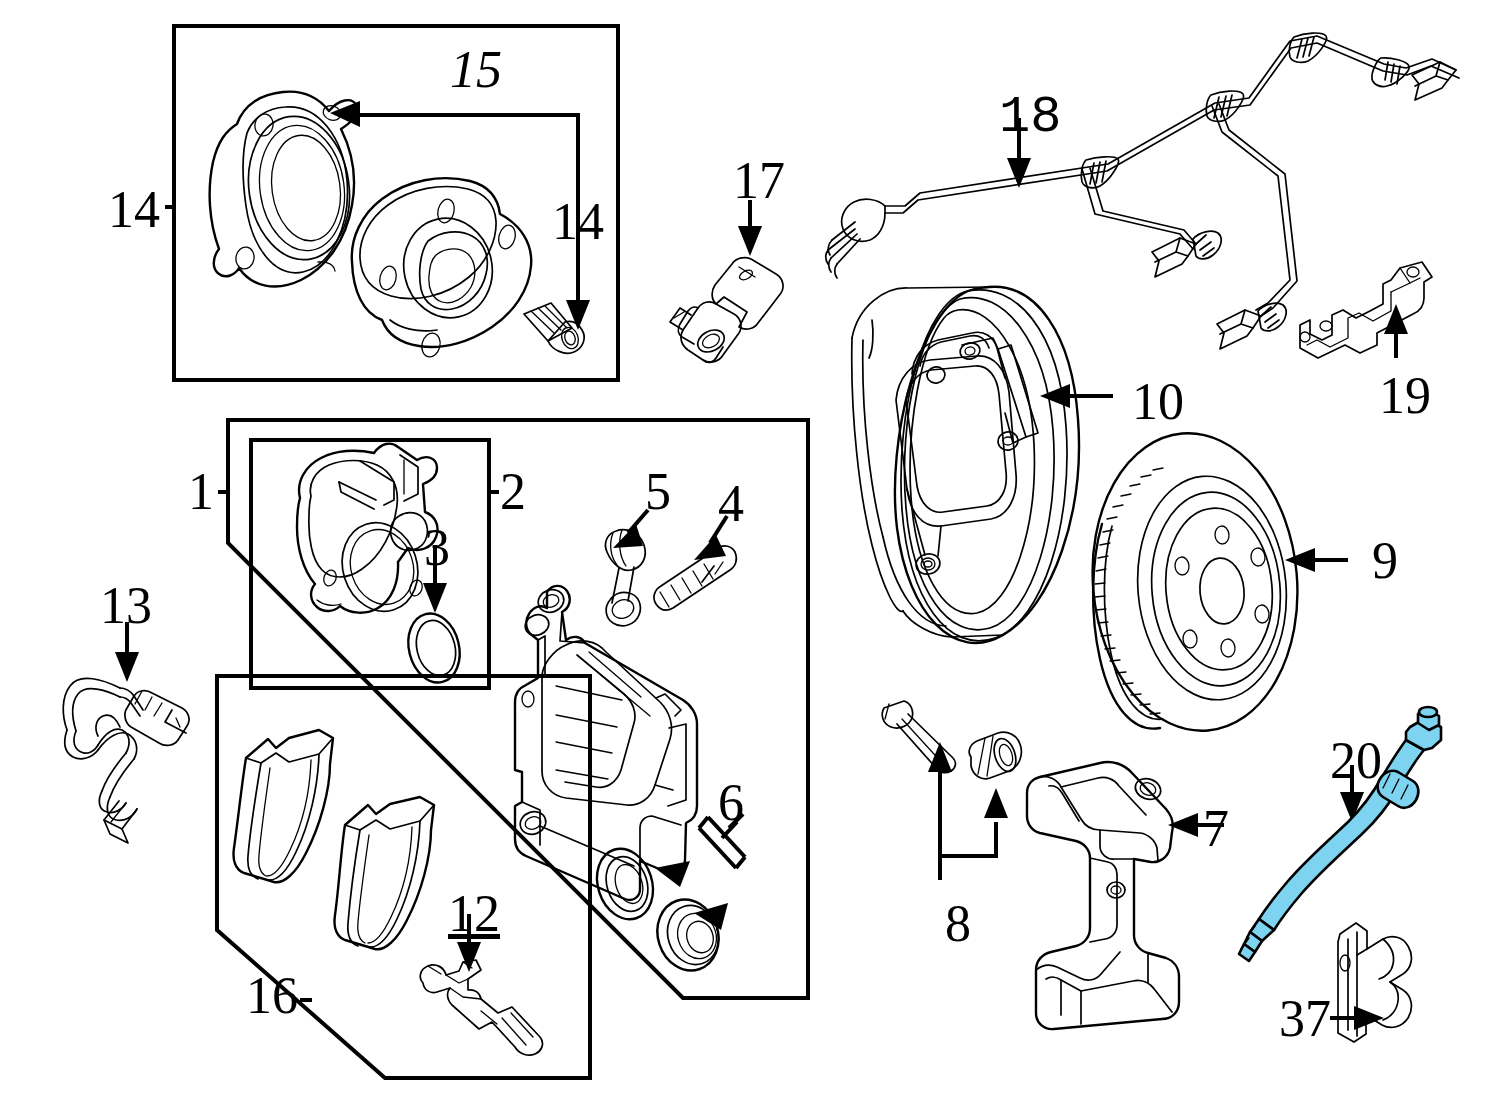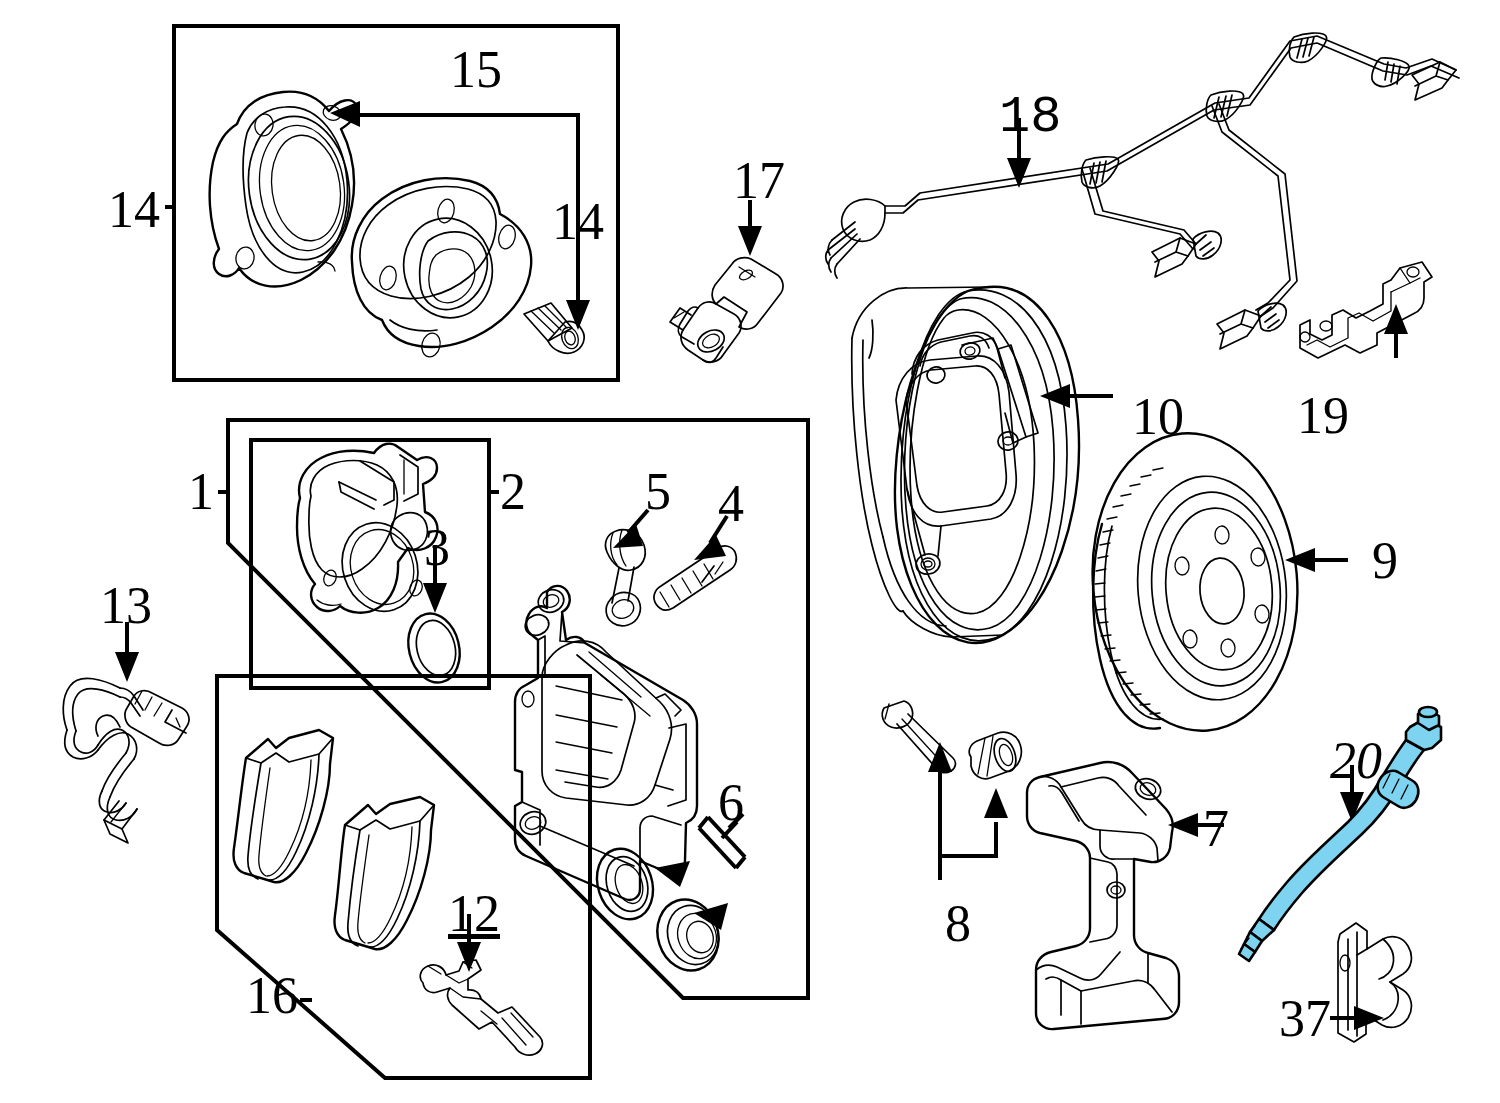--- a/index.html
+++ b/index.html
@@ -566,26 +566,26 @@
 
   <div class="callout" style="left:188px;top:466px;">1</div>
   <div class="callout" style="left:500px;top:466px;">2</div>
   <div class="callout" style="left:424px;top:522px;">3</div>
   <div class="callout" style="left:718px;top:478px;">4</div>
   <div class="callout" style="left:645px;top:466px;">5</div>
   <div class="callout" style="left:718px;top:777px;">6</div>
   <div class="callout" style="left:1203px;top:803px;">7</div>
   <div class="callout" style="left:945px;top:898px;">8</div>
   <div class="callout" style="left:1372px;top:535px;">9</div>
-  <div class="callout" style="left:1132px;top:376px;margin-top:15px;">10</div>
+  <div class="callout" style="left:1132px;top:376px;">10</div>
   <div class="callout" style="left:246px;top:970px;">16</div>
   <div class="callout" style="left:448px;top:888px;text-decoration:underline;">12</div>
   <div class="callout" style="left:100px;top:580px;text-align:right;">13</div>
   <div class="callout" style="left:108px;top:184px;">14</div>
-  <div class="callout" style="left:450px;top:44px;">15</div>
+  <div class="callout" style="left:450px;top:44px;font-style:italic;">15</div>
   <div class="callout" style="left:552px;top:196px;">14</div>
   <div class="callout" style="left:733px;top:155px;">17</div>
   <div class="callout" style="left:999px;top:92px;font-family:Liberation Mono, monospace;">18</div>
-  <div class="callout" style="left:1297px;top:370px;margin-top:20px;">19</div>
-  <div class="callout" style="left:1330px;top:735px;font-style:italic;">20</div>
+  <div class="callout" style="left:1379px;top:370px;">19</div>
+  <div class="callout" style="left:1330px;top:735px;">20</div>
   <div class="callout" style="left:1279px;top:993px;">37</div>
 
 </div>
 
 </body></html>

